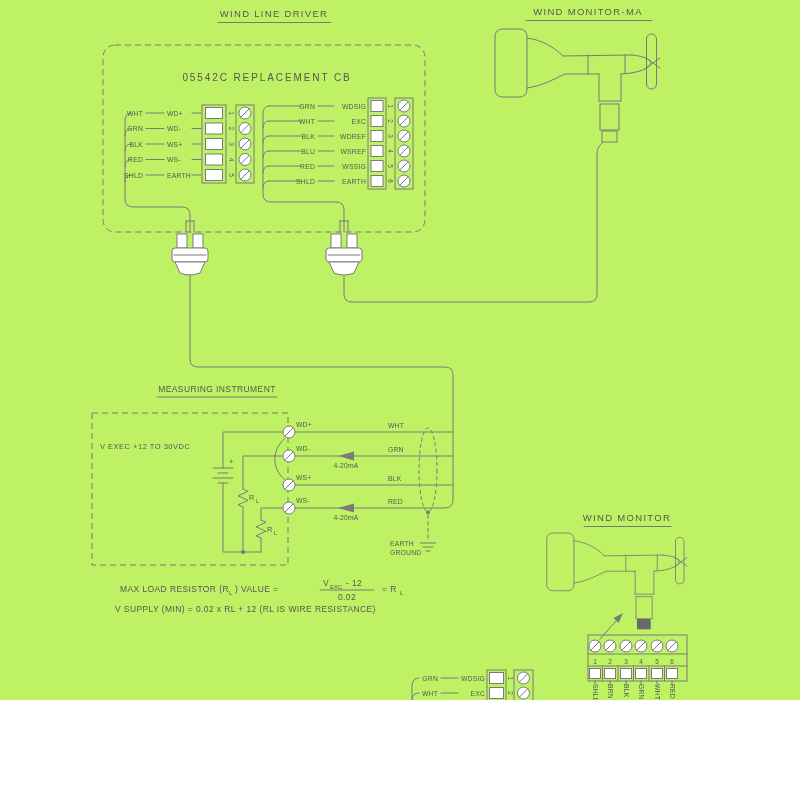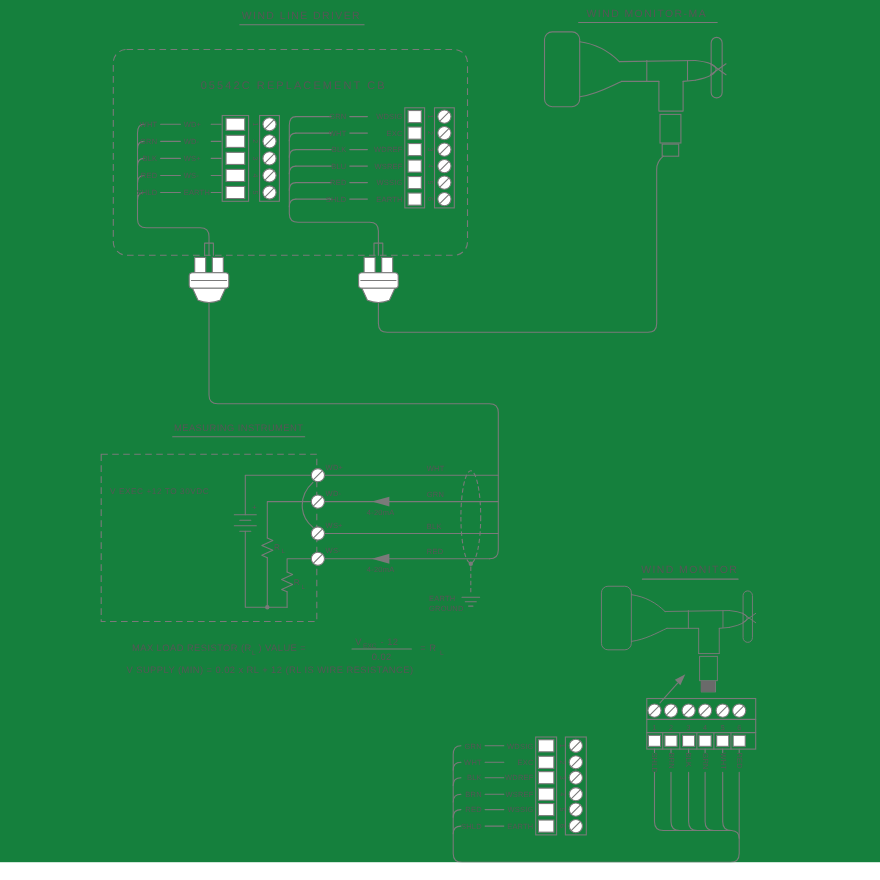--- a/index.html
+++ b/index.html
@@ -1,16 +1,16 @@
 <!DOCTYPE html>
 <html><head>
 <meta charset="utf-8">
 <style>
   html,body{margin:0;padding:0;background:#ffffff;}
-  #stage{width:800px;height:784px;position:relative;background:#15803d;overflow:hidden;}
+  #stage{width:800px;height:700px;position:relative;background:#bef264;overflow:hidden;}
   svg{display:block;}
   .ln{stroke:#7a7a7a;stroke-width:1;fill:none;stroke-linecap:round;stroke-linejoin:round;}
   .lnsq{stroke:#7a7a7a;stroke-width:1;fill:none;}
   .dashbox{stroke-dasharray:6 4;}
   .dash2{stroke-dasharray:4 2.5;}
   .fillg{fill:#7a7a7a;stroke:none;}
   .screwface{fill:#ffffff;stroke:#7a7a7a;stroke-width:1;}
   .cellw{fill:#ffffff;stroke:#7a7a7a;stroke-width:1;}
   text{fill:#565656;font-family:"Liberation Sans","DejaVu Sans",sans-serif;}
   .title{font-size:9.5px;letter-spacing:1.3px;}

